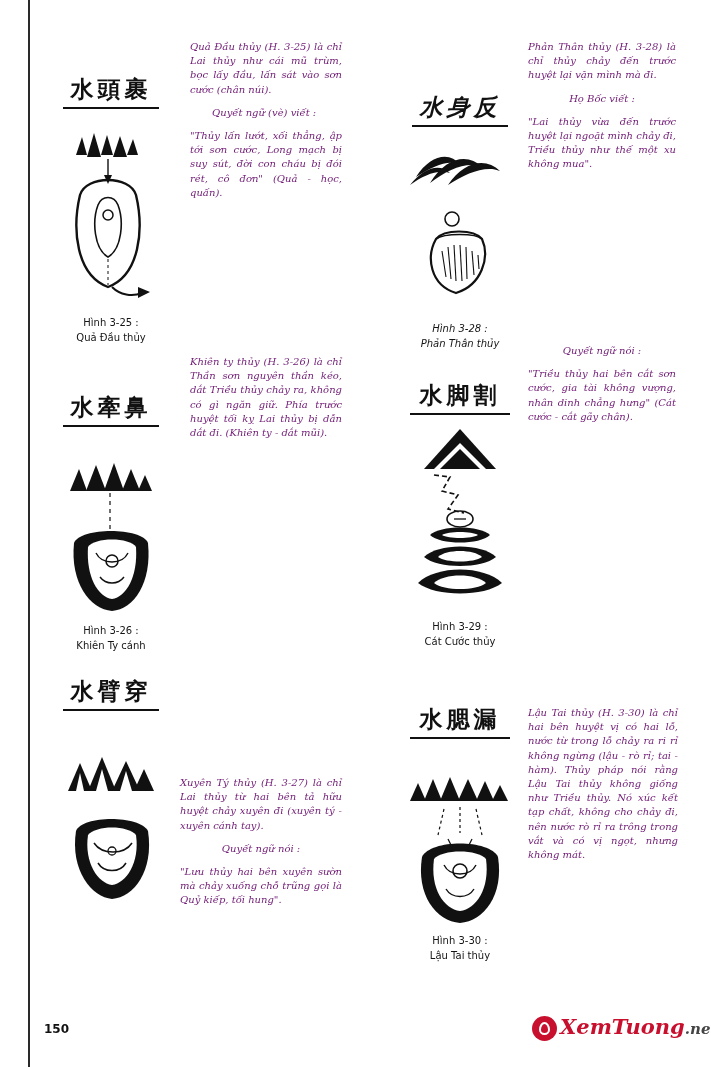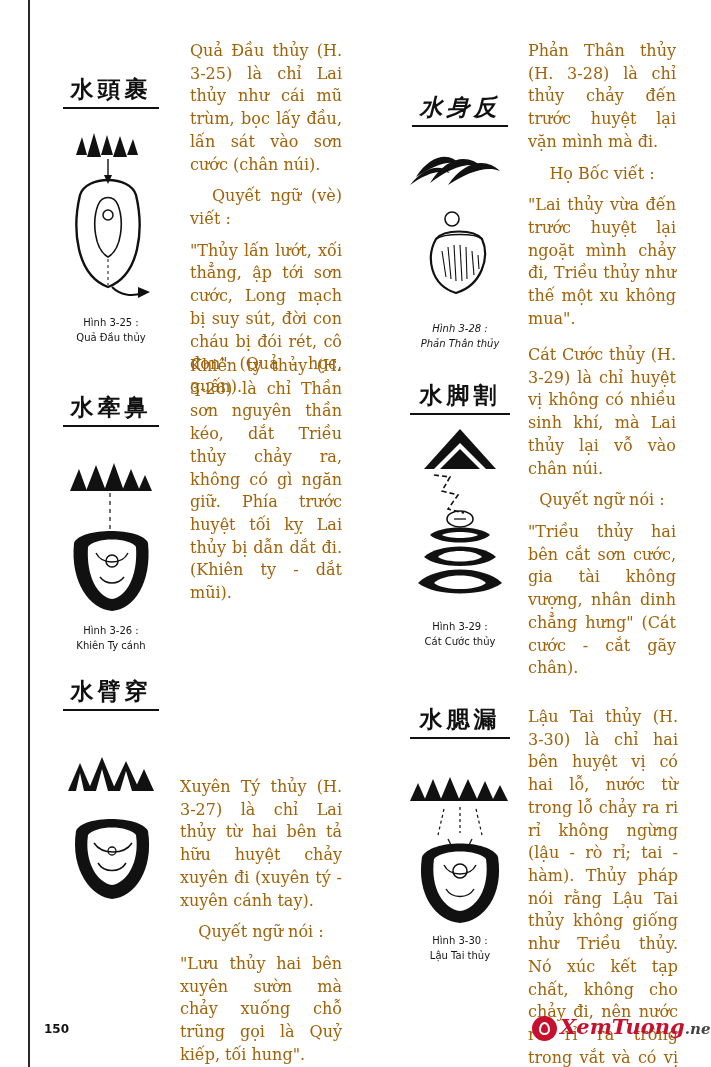--- a/index.html
+++ b/index.html
@@ -28,23 +28,24 @@
     width: 2px;
     height: 1067px;
     background: #2a2a2a;
   }
   .col {
     position: absolute;
   }
   
   .txt {
     font-family: "DejaVu Serif", serif;
-    font-size: 16px;
+    font-size: 10px;
     line-height: 1.42;
-    color: #a16207;
+    color: #701a75;
+    font-style: italic;
     text-align: justify;
   }
   .txt p {
     margin: 0 0 9px 0;
   }
   .txt p.ind {
     text-indent: 22px;
   }
   .txt p.center {
     text-align: center;
@@ -285,21 +286,20 @@
         </g>
       </svg>
     </div>
     <div class="cap" style="margin-top:4px;">
       <div>Hình 3-29 :</div>
       <div>Cát Cước thủy</div>
     </div>
   </div>
 
   <div class="col txt" style="left:528px; top:344px; width:148px;">
-    <p>Cát Cước thủy (H. 3-29) là chỉ huyệt vị không có nhiều sinh khí, mà Lai thủy lại vỗ vào chân núi.</p>
     <p class="center">Quyết ngữ nói :</p>
     <p>"Triều thủy hai bên cắt sơn cước, gia tài không vượng, nhân dinh chẳng hưng" (Cát cước - cắt gãy chân).</p>
   </div>
 
   <div class="col" style="left:46px; top:676px; width:130px;">
     <div class="han">水臂穿</div>
     <div class="han-underline" style="width:96px;"></div>
     <div class="fig">
       <svg width="130" height="190" viewBox="0 0 130 190">
 

